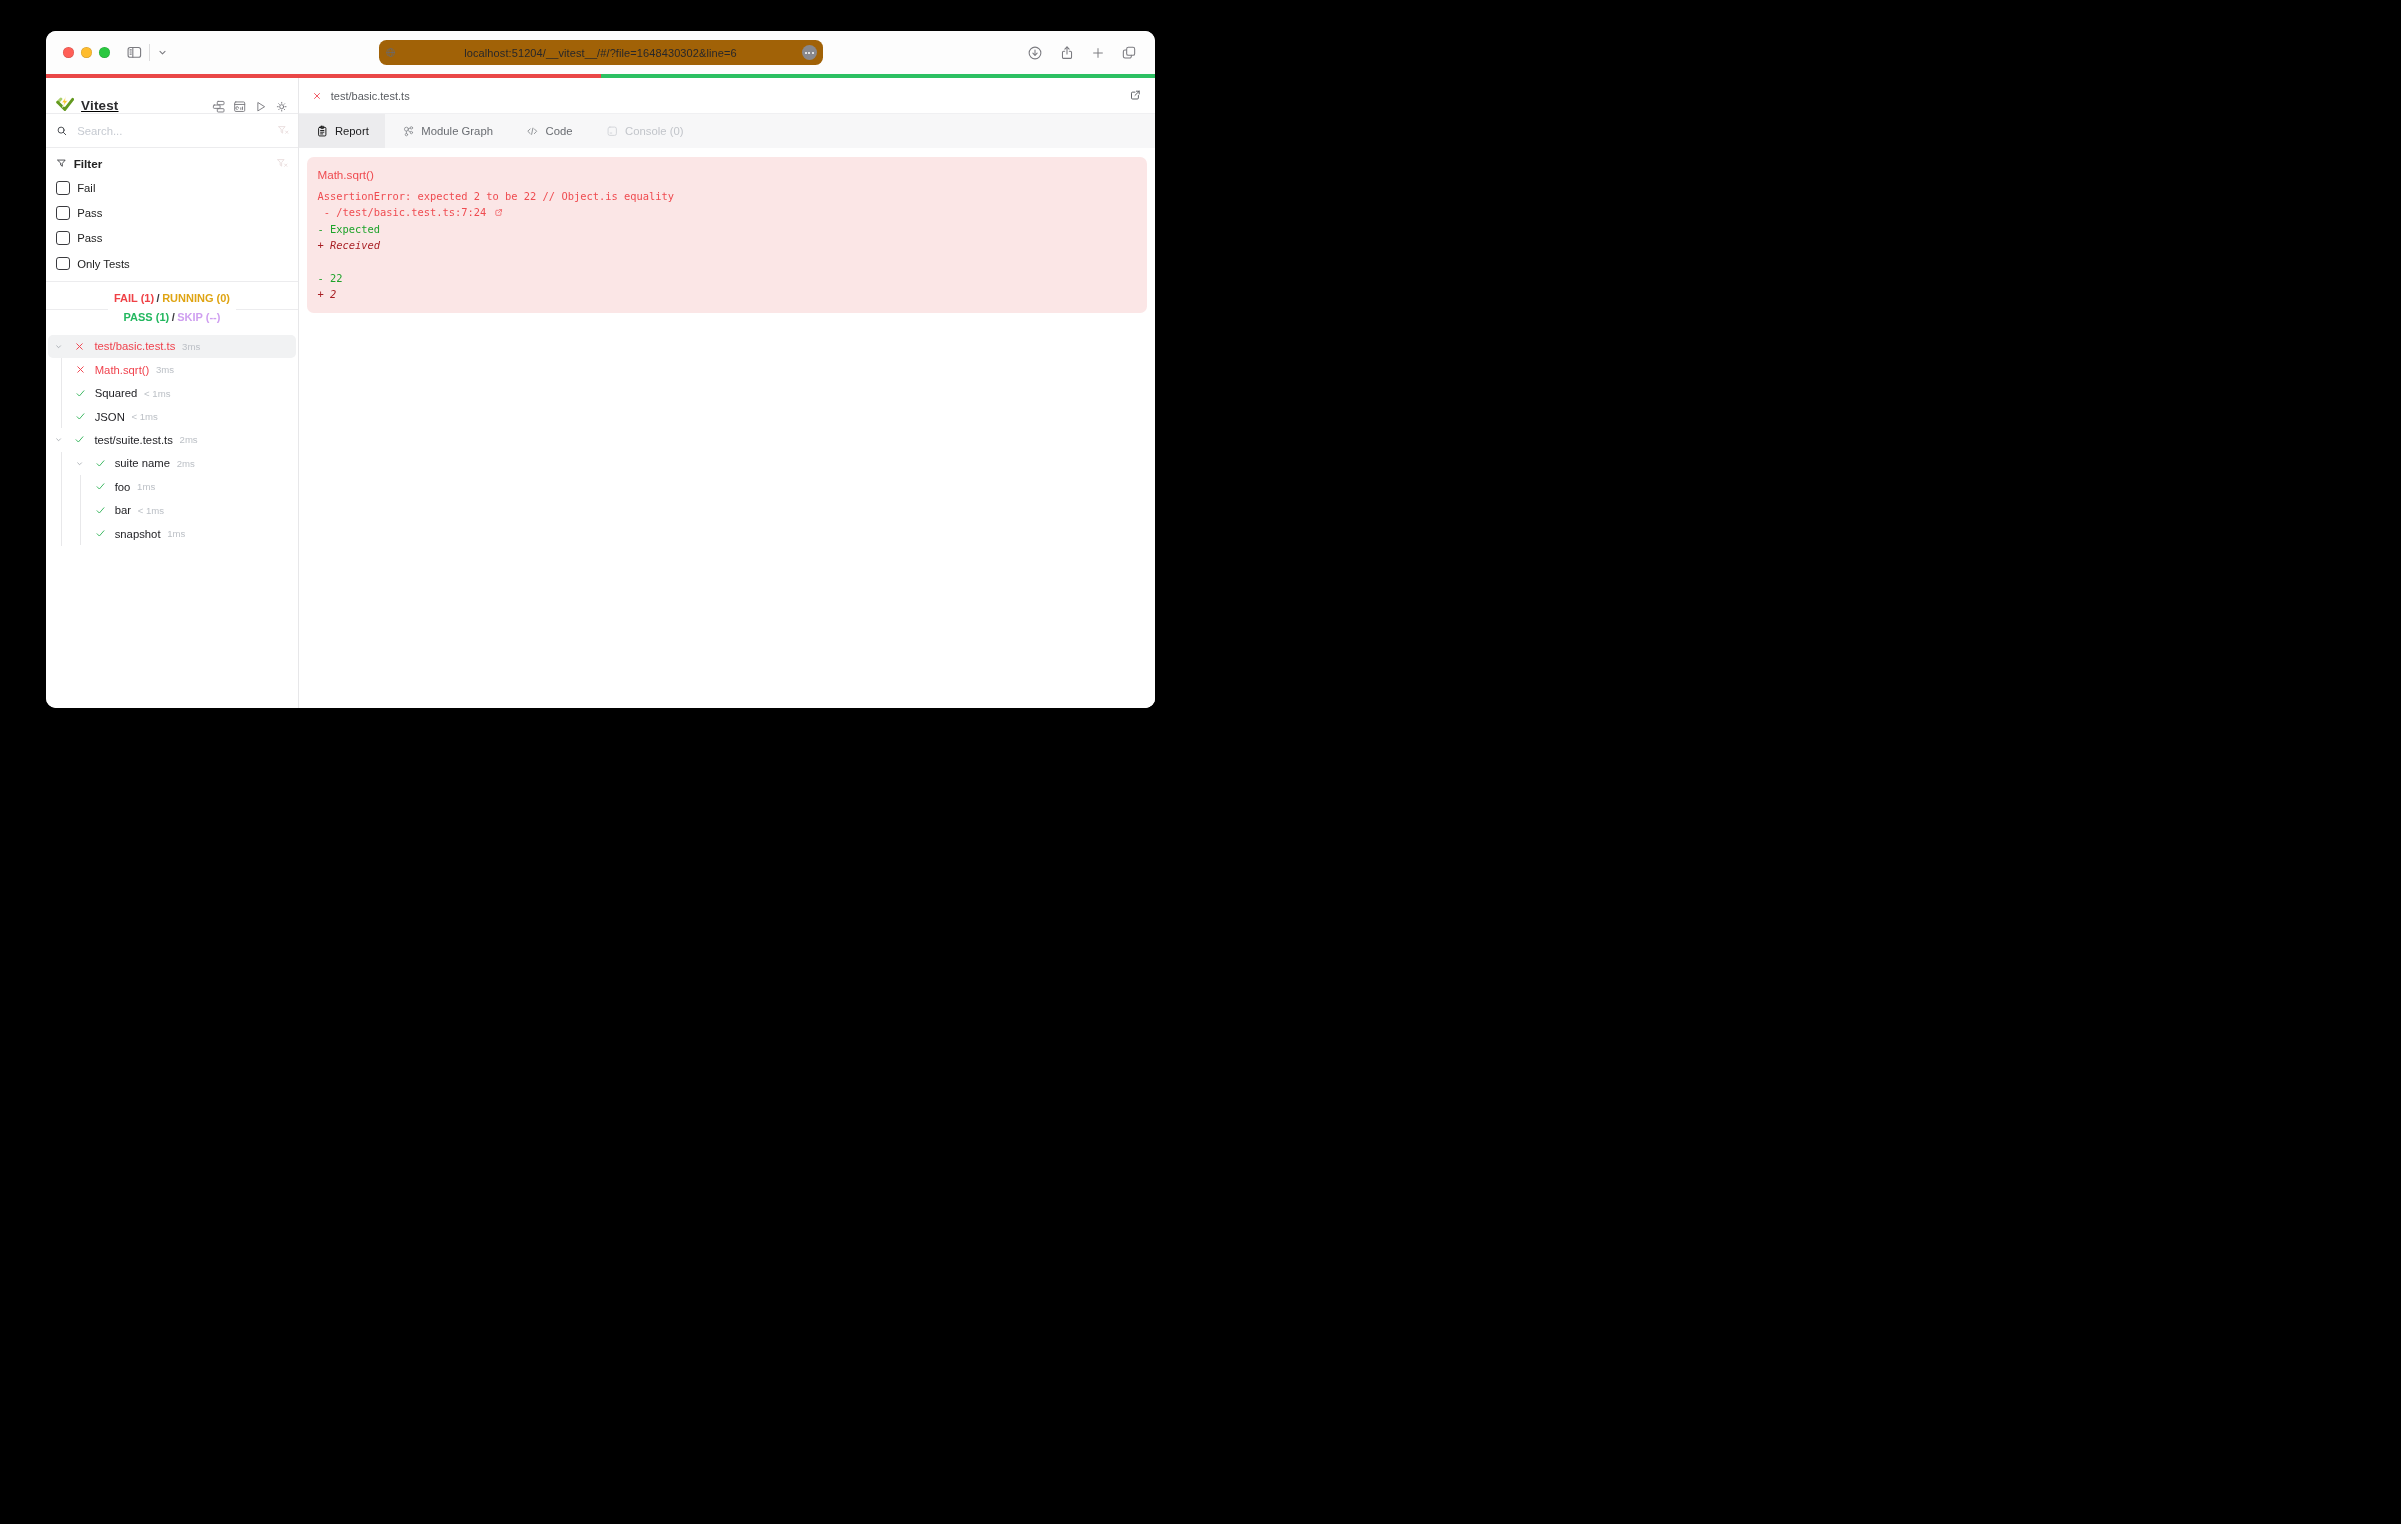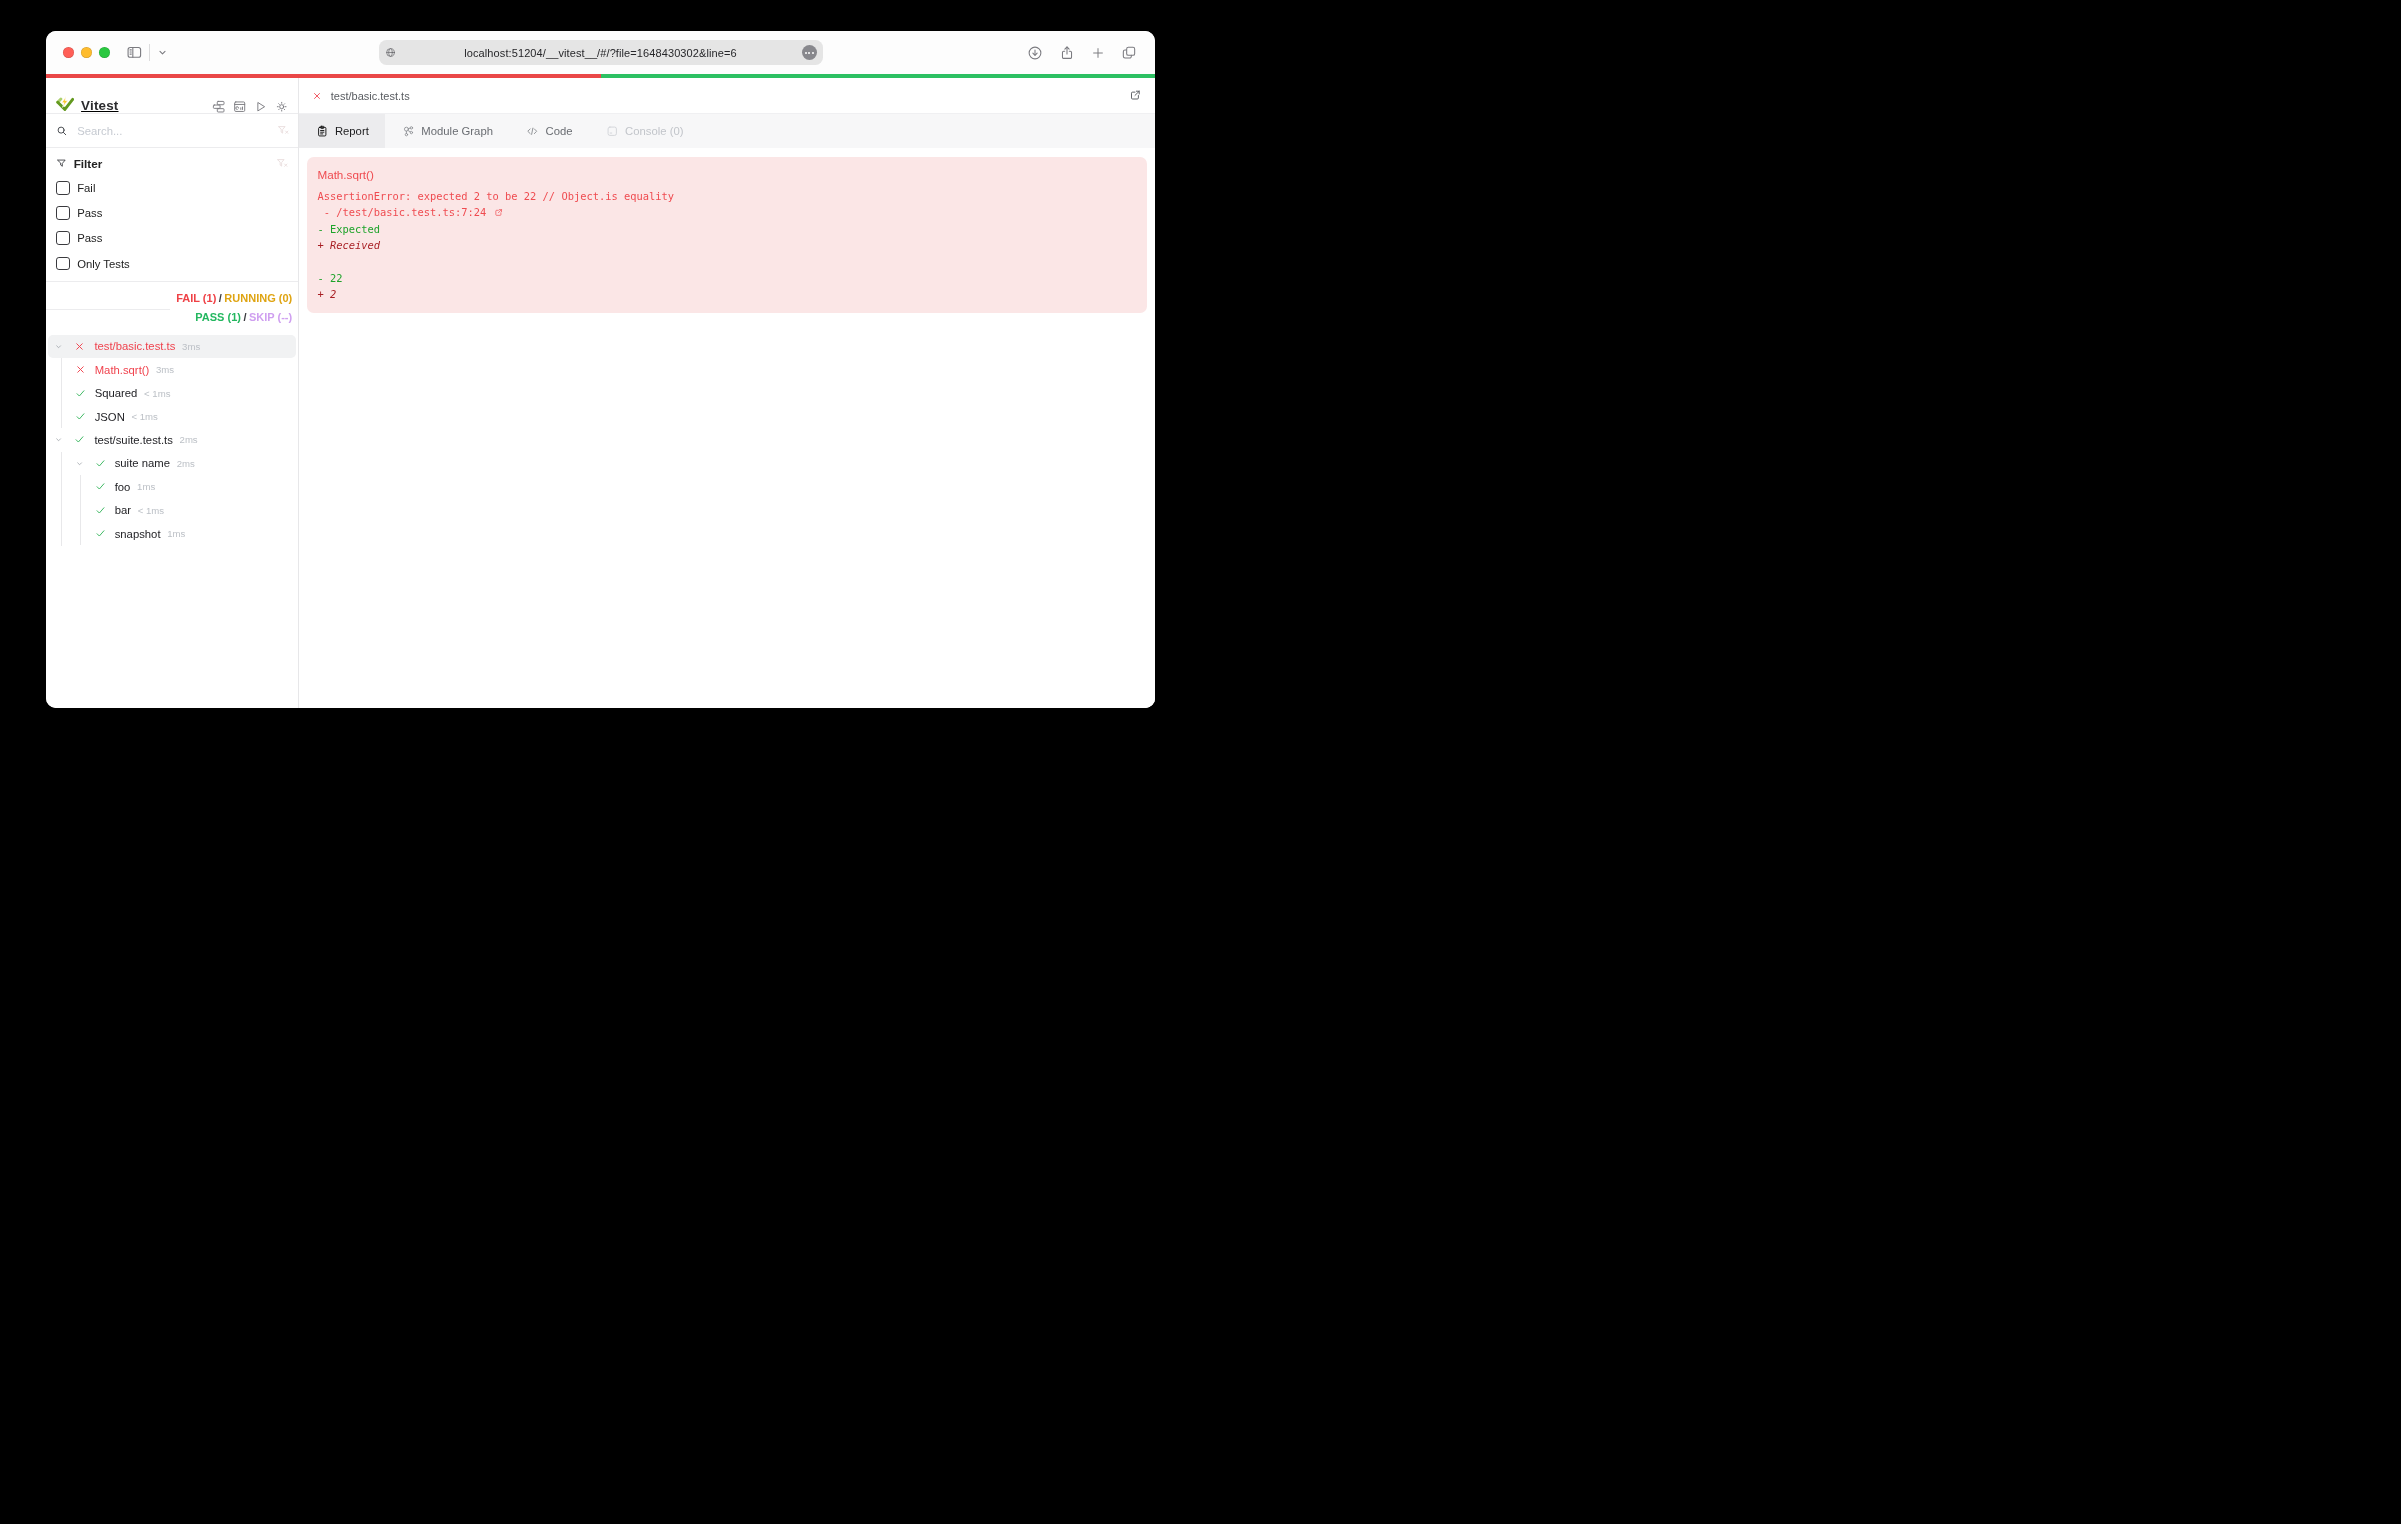--- a/index.html
+++ b/index.html
@@ -9,21 +9,21 @@
           border-radius:10px;overflow:hidden;}
   
   .toolbar{position:relative;height:43px;background:#fdfdfd;}
   .traffic{position:absolute;left:16.7px;top:0;height:43px;display:flex;align-items:center;gap:7px;}
   .light{width:11px;height:11px;border-radius:50%;box-shadow:inset 0 0 0 0.4px rgba(0,0,0,.18);}
   .nav-left{position:absolute;left:80px;top:0;height:43px;display:flex;align-items:center;color:#7e7e83;}
   .nav-left .sep{width:0.8px;height:16.7px;background:#dcdcdd;margin:0 6.7px;}
   .icon-btn{display:flex;align-items:center;justify-content:center;background:none;border:none;padding:0;color:#7b7b80;cursor:default;}
   .icon-btn svg{display:block;}
   .url-field{position:absolute;left:50%;transform:translateX(-50%);top:9.2px;width:444px;height:25px;
-             background:#e5e5e5;border-radius:7.5px;display:flex;align-items:center;justify-content:center;}
+             background:#a16207;border-radius:7.5px;display:flex;align-items:center;justify-content:center;}
   .url-field .globe{position:absolute;left:50%;transform:translateX(-216px);color:#69696e;display:flex;}
   .url-text{font-size:11px;color:#27272a;letter-spacing:0.1px;}
   .ellipsis-btn{position:absolute;right:5.8px;top:5px;width:15px;height:15px;border-radius:50%;background:#88888d;
                 display:flex;align-items:center;justify-content:center;gap:1.3px;}
   .ellipsis-btn i{width:2px;height:2px;border-radius:50%;background:#fff;}
   .nav-right{position:absolute;right:18.4px;top:0;height:43px;display:flex;align-items:center;gap:16px;}
   
   .progress{display:flex;height:4.2px;}
   .progress .p-fail{width:50%;background:#ea4747;}
   .progress .p-pass{width:50%;background:#2cc062;}
@@ -45,21 +45,21 @@
   .sb-filter{padding:6.7px 10px 9.2px 10px;border-bottom:0.8px solid #ececee;}
   .filter-head{display:flex;align-items:center;height:16.7px;}
   .filter-head .f-icon{color:#2f3237;display:flex;margin-right:6.7px;}
   .filter-title{font-size:11.7px;font-weight:700;color:#222;}
   .filter-head .faint{margin-left:auto;}
   .filter-grid{display:grid;grid-template-columns:1fr;row-gap:9.2px;margin-top:8.4px;}
   .opt{display:flex;align-items:center;height:16px;cursor:default;}
   .cb{width:11.7px;height:11.7px;border:1.3px solid #3a3a3e;border-radius:2.9px;background:#fff;margin-right:7.5px;flex:none;}
   .cb-lbl{font-size:11.3px;color:#222;}
   
-  .summary{position:relative;text-align:right;padding:7.5px 0 5.8px;}
+  .summary{position:relative;text-align:center;padding:7.5px 0 5.8px;}
   .summary .rule{position:absolute;left:0;right:0;top:27px;height:0.8px;background:#ececee;}
   .summary-box{position:relative;display:inline-block;background:#fff;padding:0 5.8px;
                font-size:11px;font-weight:700;line-height:19px;white-space:nowrap;}
   .c-fail{color:#ef4146;} .c-running{color:#dfa412;} .c-pass{color:#23b75f;} .c-skip{color:#cf9ff0;}
   .c-sep{color:#3a3a3e;font-weight:700;padding:0 2.5px;}
   
   .tree{position:relative;margin-top:1.7px;flex:1;overflow:hidden;}
   .tree-row{position:relative;display:flex;align-items:center;height:23.4px;margin:0 1.7px;border-radius:5px;}
   .tree-row.selected{background:#f1f2f3;}
   .tree-row .chev{width:20px;color:#9aa0a6;display:flex;align-items:center;}

